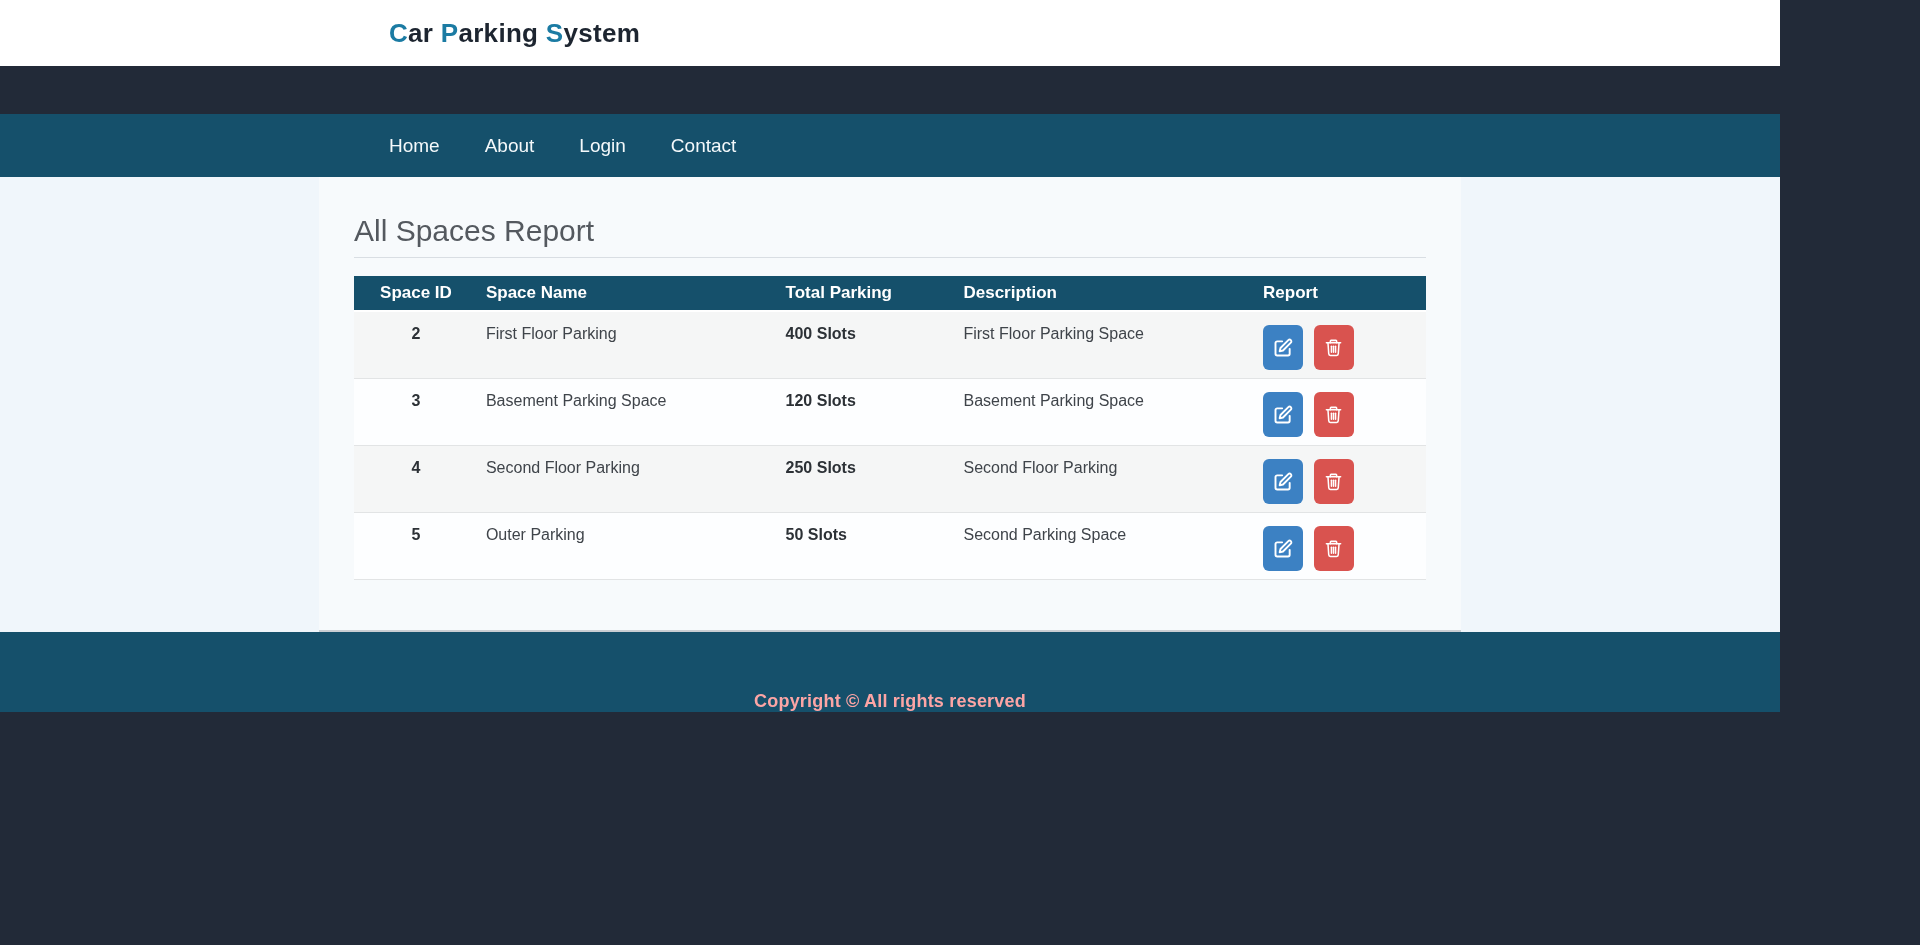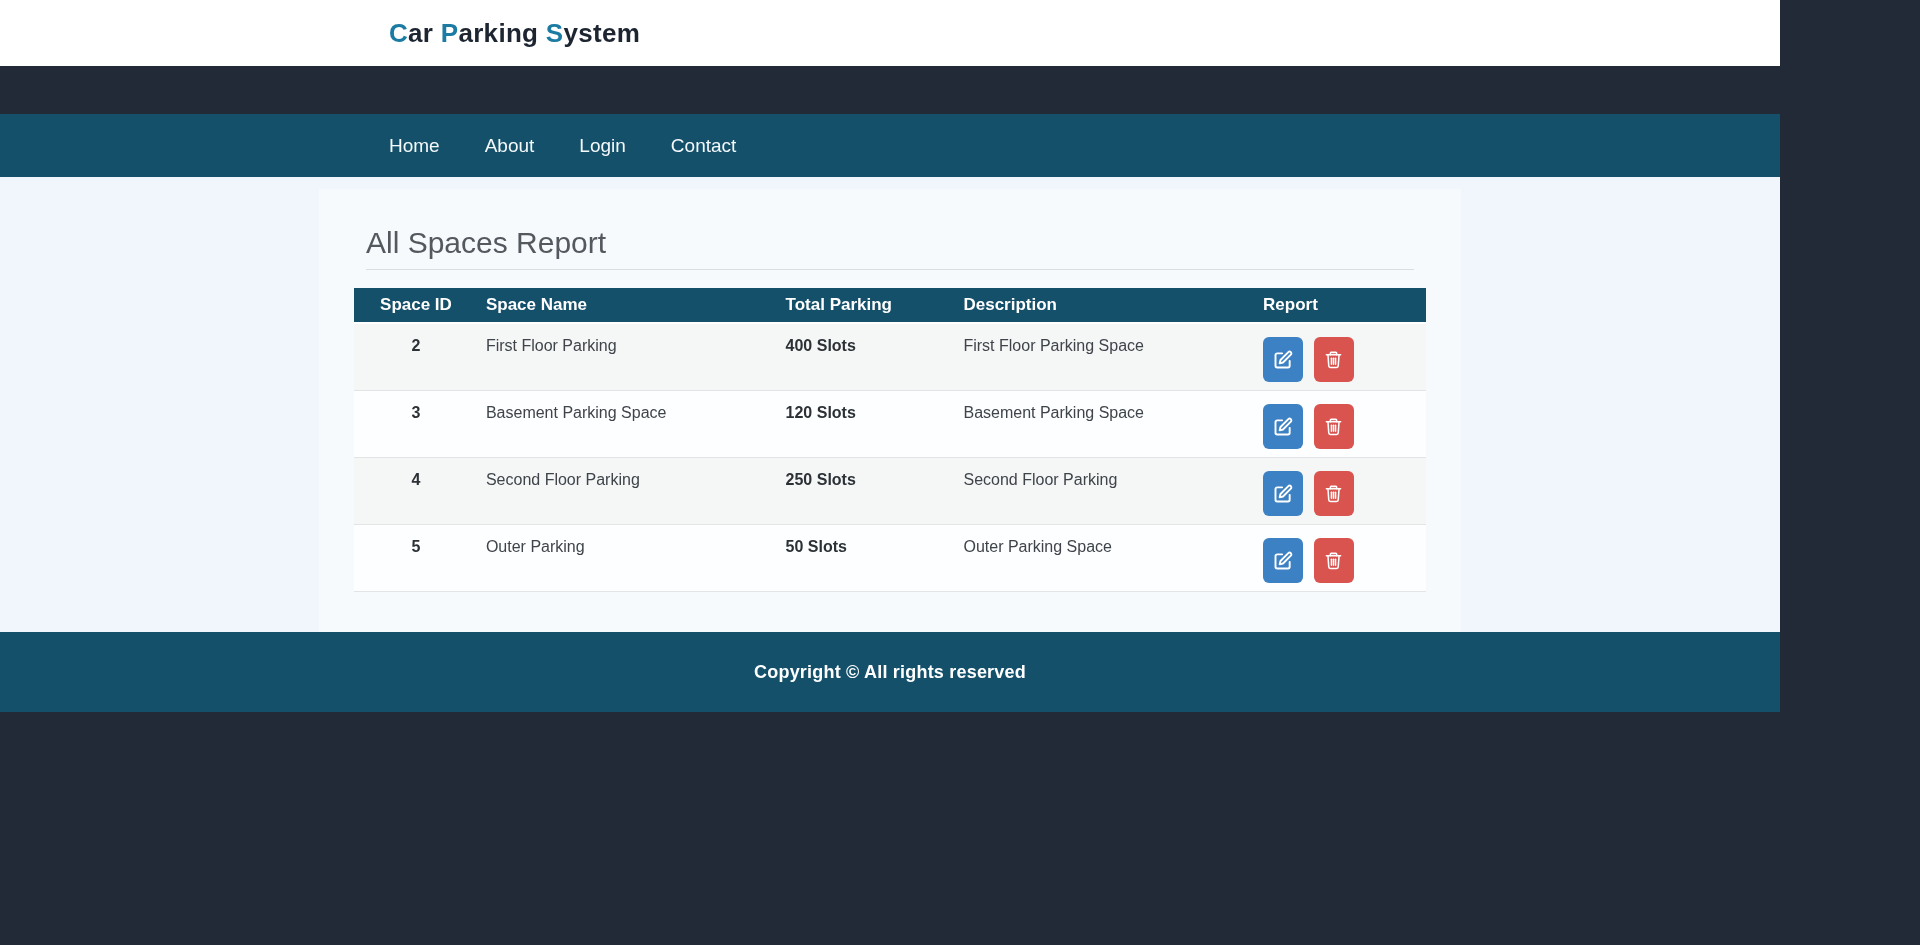--- a/index.html
+++ b/index.html
@@ -34,21 +34,21 @@
   }
 
   
   .content { height: 455px; background: #f0f6fb; flex: 0 0 auto; }
   .card {
     width: 1142px; height: 100%; margin: 0 auto;
     background: #f7fafc; border-bottom: 2px solid #c9ced3;
     padding: 0 35px;
   }
   .report-title {
-    margin: 12px; padding-top: 36px; padding-bottom: 8px;
+    margin: 0; padding-top: 36px; padding-bottom: 8px;
     border-bottom: 1px solid #d9dee3;
     font-size: 30px; line-height: 36px; font-weight: 400; color: #54595f;
   }
 
   
   table.spaces {
     width: 100%; margin-top: 18px; border-collapse: collapse;
     font-size: 16px;
   }
   thead tr { background: #15506b; border-bottom: 2px solid #ffffff; }
@@ -77,22 +77,22 @@
     display: inline-flex; align-items: center; justify-content: center;
     cursor: pointer; padding: 0; vertical-align: top;
   }
   .btn-edit { background: #3c81c3; margin-right: 6px; }
   .btn-delete { background: #d9534f; }
   .btn svg { display: block; }
 
   
   .footer {
     height: 80px; background: #15506b; flex: 0 0 auto;
-    display: flex; align-items: center; justify-content: center;
-    color: #ffffff; font-size: 18px; font-weight: 700; letter-spacing: 0.2px;
+    display: flex; align-items: flex-end; justify-content: center;
+    color: #fca5a5; font-size: 18px; font-weight: 700; letter-spacing: 0.2px;
   }
   .below-footer { flex: 1 1 auto; background: #222a38; }
 </style>
 </head>
 <body>
 
 <div class="page">
 
   <header class="topbar">
     <div class="brand">
@@ -207,21 +207,21 @@
                     </svg>
                   </span>
               </button>
             </td>
           </tr>
 
           <tr>
             <td class="cell-id">5</td>
             <td>Outer Parking</td>
             <td class="cell-total">50 Slots</td>
-            <td>Outer Parking Space</td>
+            <td>Second Parking Space</td>
             <td class="cell-actions">
               <button class="btn btn-edit">
                 <span>
                     <svg width="20" height="20" viewBox="0 0 24 24" fill="none" stroke="#ffffff" stroke-width="2.3" stroke-linecap="round" stroke-linejoin="round">
                       <path d="M11 4H5a2 2 0 0 0-2 2v13a2 2 0 0 0 2 2h13a2 2 0 0 0 2-2v-6"></path>
                       <path d="M18.4 2.6a2.1 2.1 0 0 1 3 3L12 15l-4 1 1-4 9.4-9.4z"></path>
                     </svg>
                   </span>
               </button>
               <button class="btn btn-delete">

